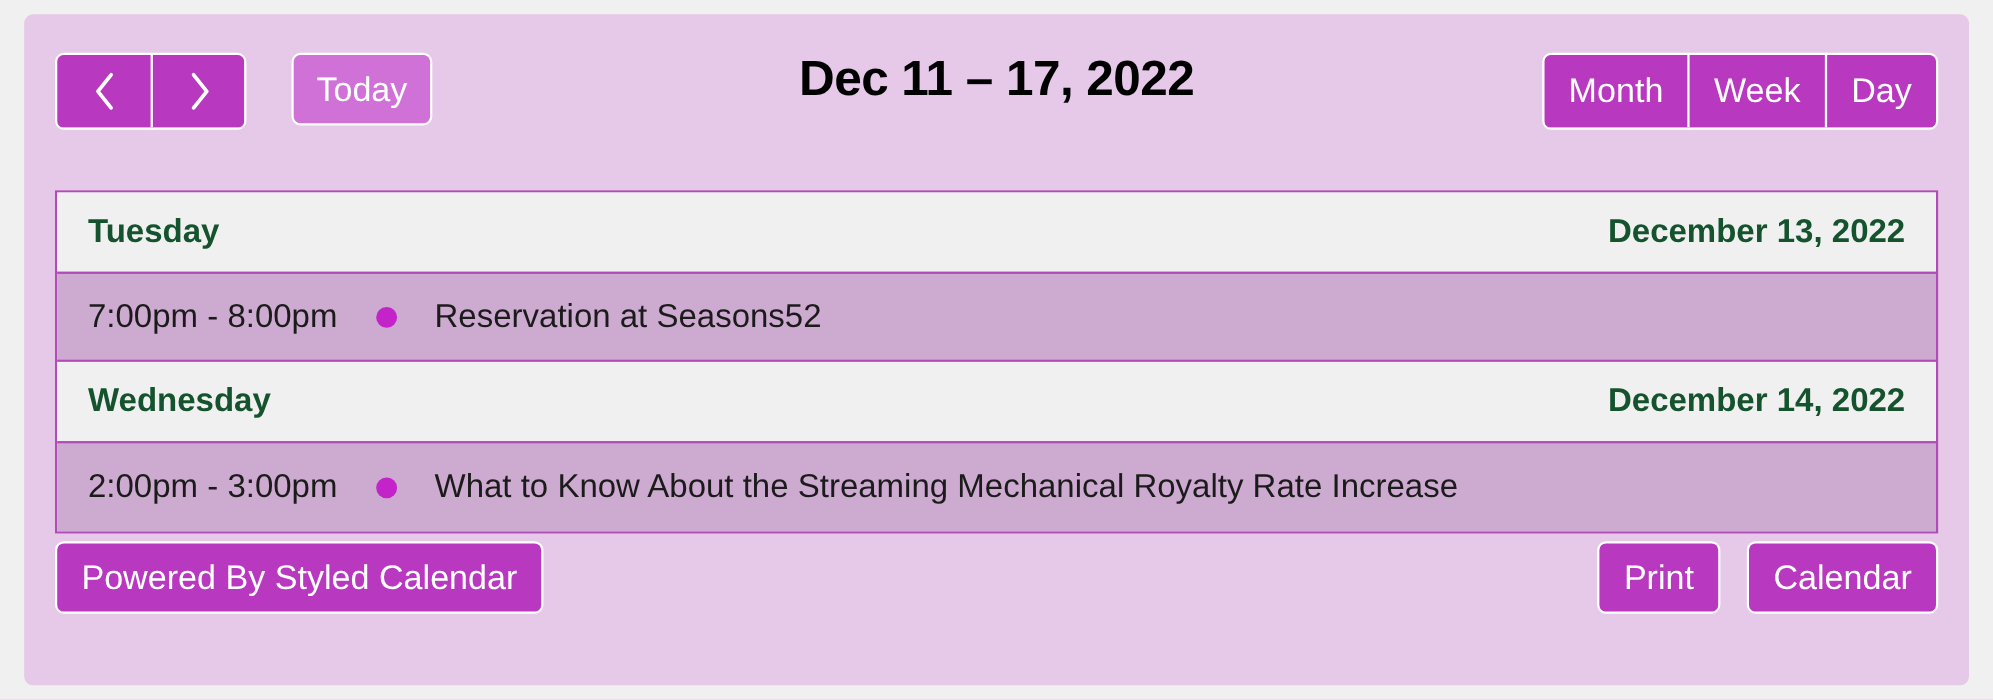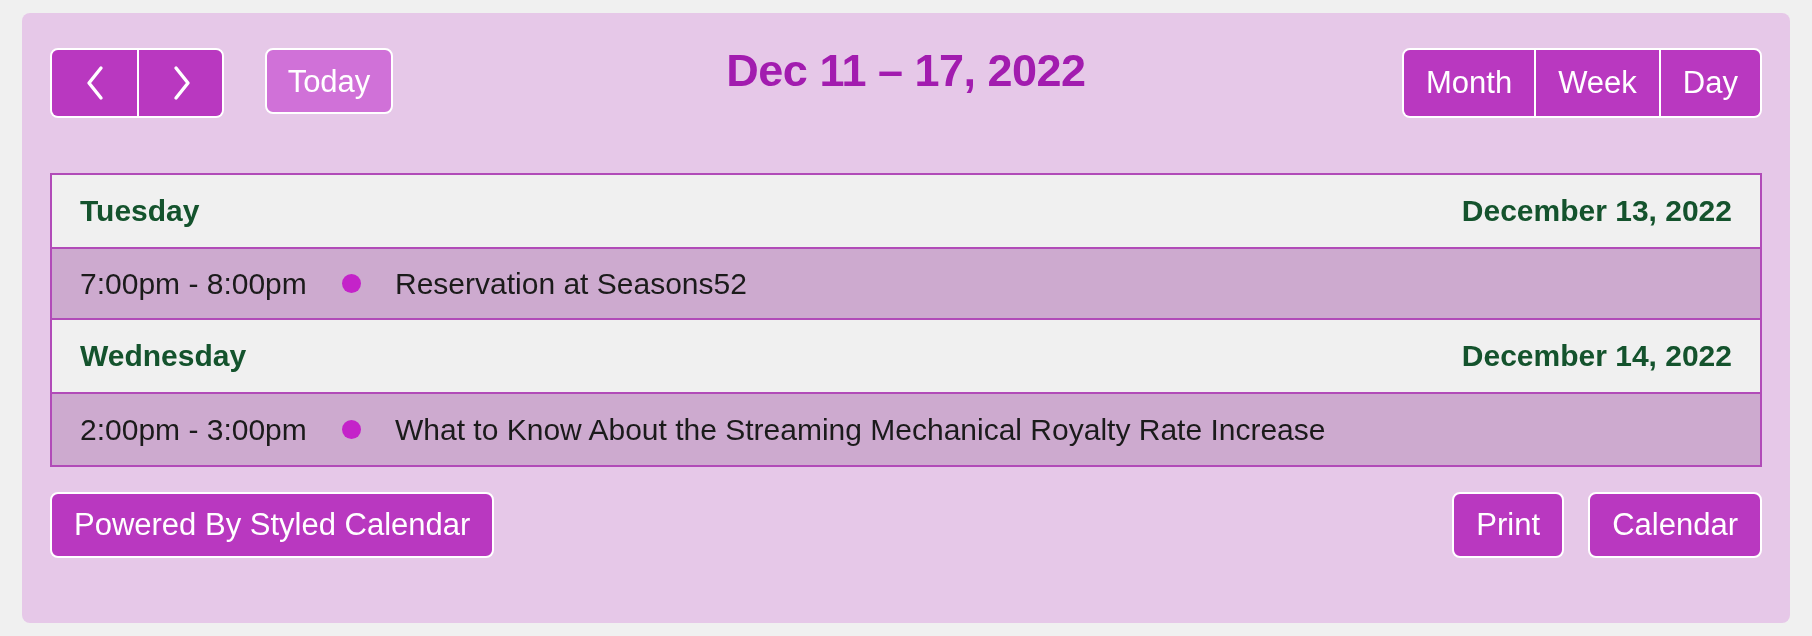--- a/index.html
+++ b/index.html
@@ -77,21 +77,21 @@
   }
 
   .cal-title {
     position: absolute;
     left: 0;
     right: 0;
     top: 32px;
     text-align: center;
     font-size: 45px;
     font-weight: bold;
-    color: #a21caf;
+    color: #000000;
     letter-spacing: -0.5px;
   }
 
   .view-group {
     position: absolute;
     right: 28px;
     top: 35px;
     display: flex;
     border: 2px solid #ffffff;
     border-radius: 8px;
@@ -132,21 +132,21 @@
     padding: 0 28px;
     box-sizing: border-box;
     font-size: 30px;
     font-weight: bold;
     color: #14532d;
   }
 
   .event-row {
     display: flex;
     align-items: center;
-    height: 73px;
+    height: 82px;
     background: #cdaacf;
     border-top: 2px solid #b14bb8;
     border-bottom: 2px solid #b14bb8;
     padding: 0 28px;
     box-sizing: border-box;
     cursor: pointer;
   }
   .event-row:last-child { border-bottom: none; }
 
   .event-time {

